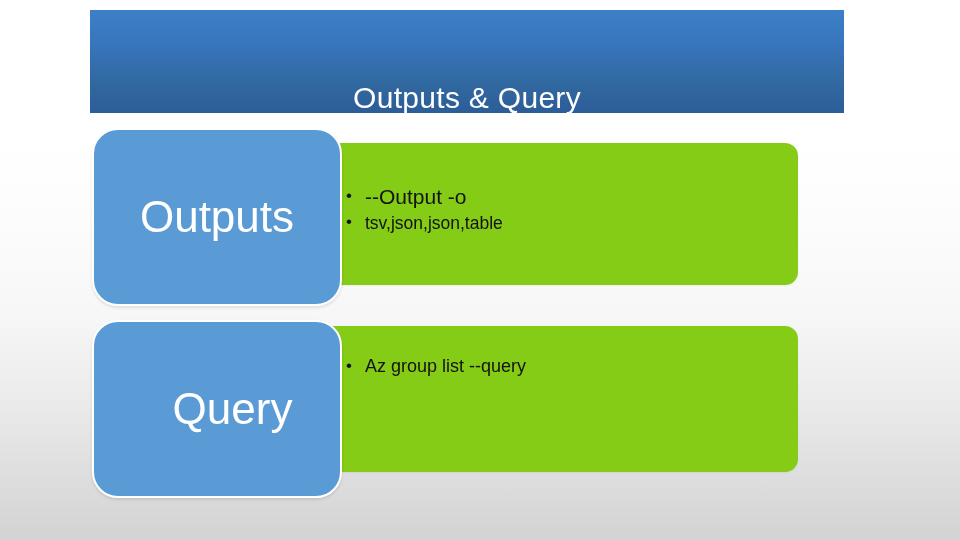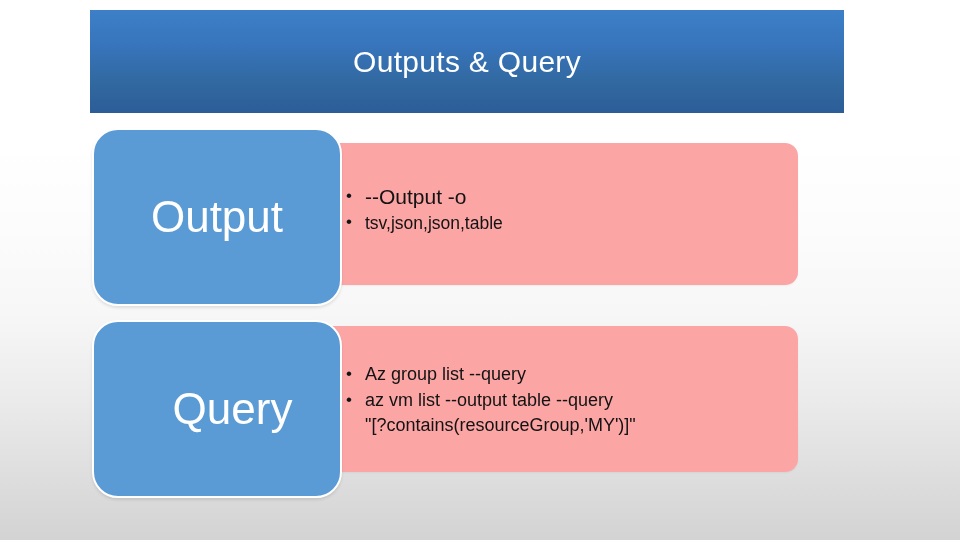--- a/index.html
+++ b/index.html
@@ -30,21 +30,21 @@
 
   
   .title-banner {
     position: absolute;
     left: 90px;
     top: 10px;
     width: 754px;
     height: 103px;
     background: linear-gradient(180deg, #3d80c8 0%, #3774bb 35%, #31689f 72%, #2c5d98 100%);
     display: flex;
-    align-items: center;
+    align-items: flex-end;
     justify-content: center;
   }
   .title-text {
     color: #ffffff;
     font-size: 30px;
     font-weight: 400;
     letter-spacing: 0.3px;
     line-height: 1;
     white-space: nowrap;
   }
@@ -56,35 +56,35 @@
     width: 960px;
   }
   .row-1 { top: 128px; height: 178px; }
   .row-2 { top: 320px; height: 178px; }
 
   
   .desc-panel {
     position: absolute;
     left: 310px;
     width: 488px;
-    background: #fca5a5;
+    background: #84cc16;
     border-radius: 13px;
     box-sizing: border-box;
     box-shadow: 0 1px 2px rgba(0,0,0,0.05);
   }
   .row-1 .desc-panel { top: 15px; height: 142px; }
   .row-2 .desc-panel { top: 6px; height: 146px; }
 
   .desc-list {
     margin: 0;
     padding: 0;
     list-style: none;
   }
   .row-1 .desc-list { padding: 40px 0 0 36px; }
-  .row-2 .desc-list { padding: 36px 0 0 36px; }
+  .row-2 .desc-list { padding: 28px 0 0 36px; }
 
   .desc-list li {
     position: relative;
     color: #131313;
     padding-left: 19px;
     margin: 0 0 1px 0;
   }
   .desc-list li::before {
     content: "\2022";
     position: absolute;
@@ -139,35 +139,31 @@
         <li class="li-lg">
           <span>--Output -o</span>
         </li>
         <li class="li-md">
           <span>tsv,json,json,table</span>
         </li>
       </ul>
     </div>
 
     <div class="chip">
-      <span class="chip-text">Output</span>
+      <span class="chip-text">Outputs</span>
     </div>
 
   </div>
 
   <div class="row row-2">
 
     <div class="desc-panel">
       <ul class="desc-list">
         <li class="li-sm">
           <span>Az group list --query</span>
-        </li>
-        <li class="li-sm">
-          <span>az vm list --output table --query</span>
-          <span class="sub-line">"[?contains(resourceGroup,'MY')]"</span>
         </li>
       </ul>
     </div>
 
     <div class="chip">
       <span class="chip-text">Query</span>
     </div>
 
   </div>
 

